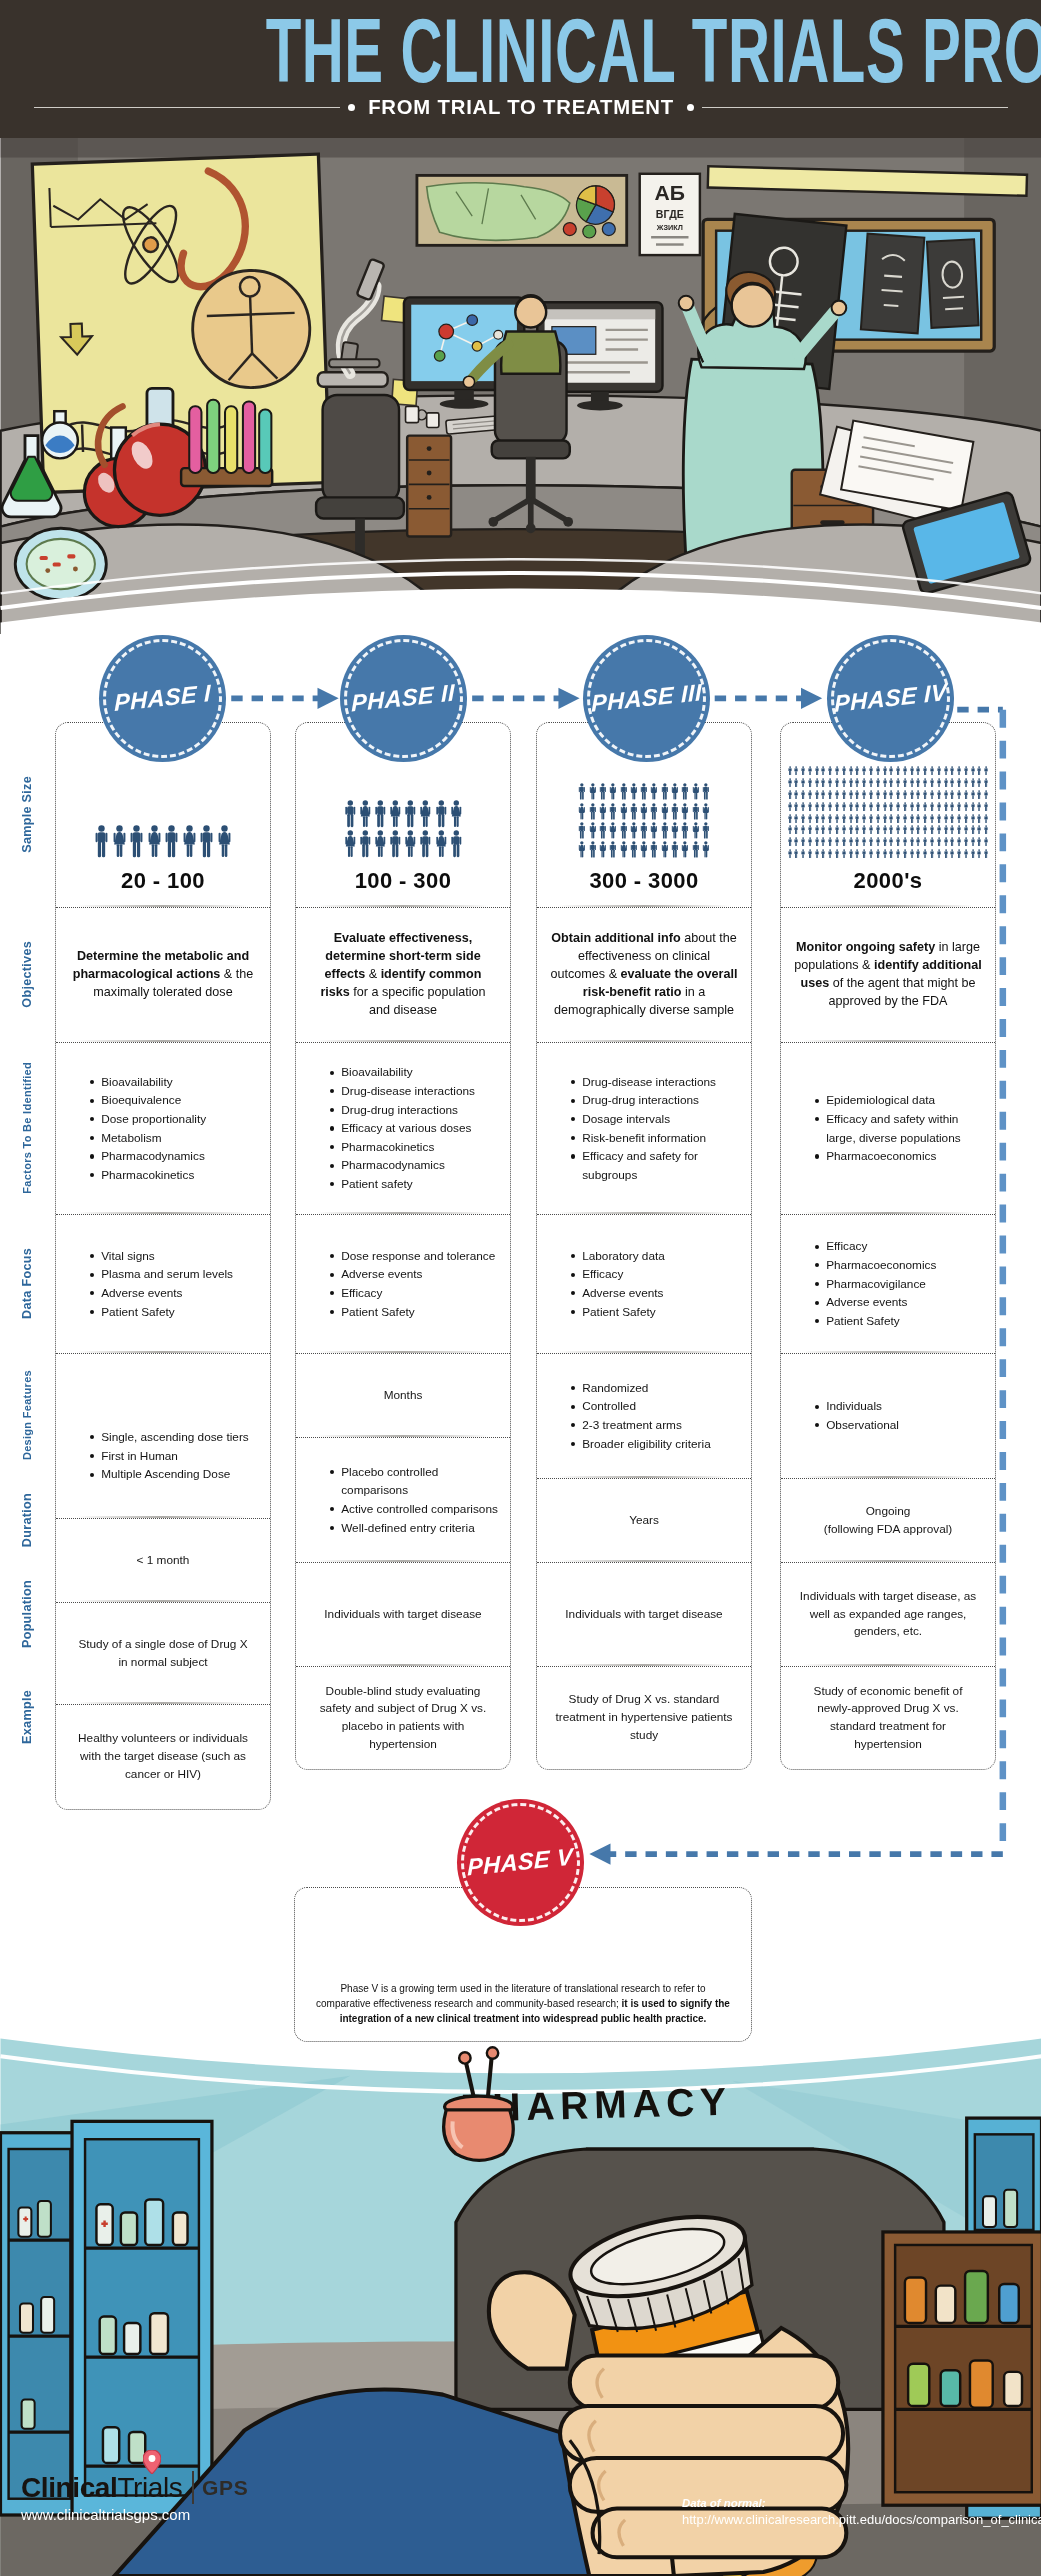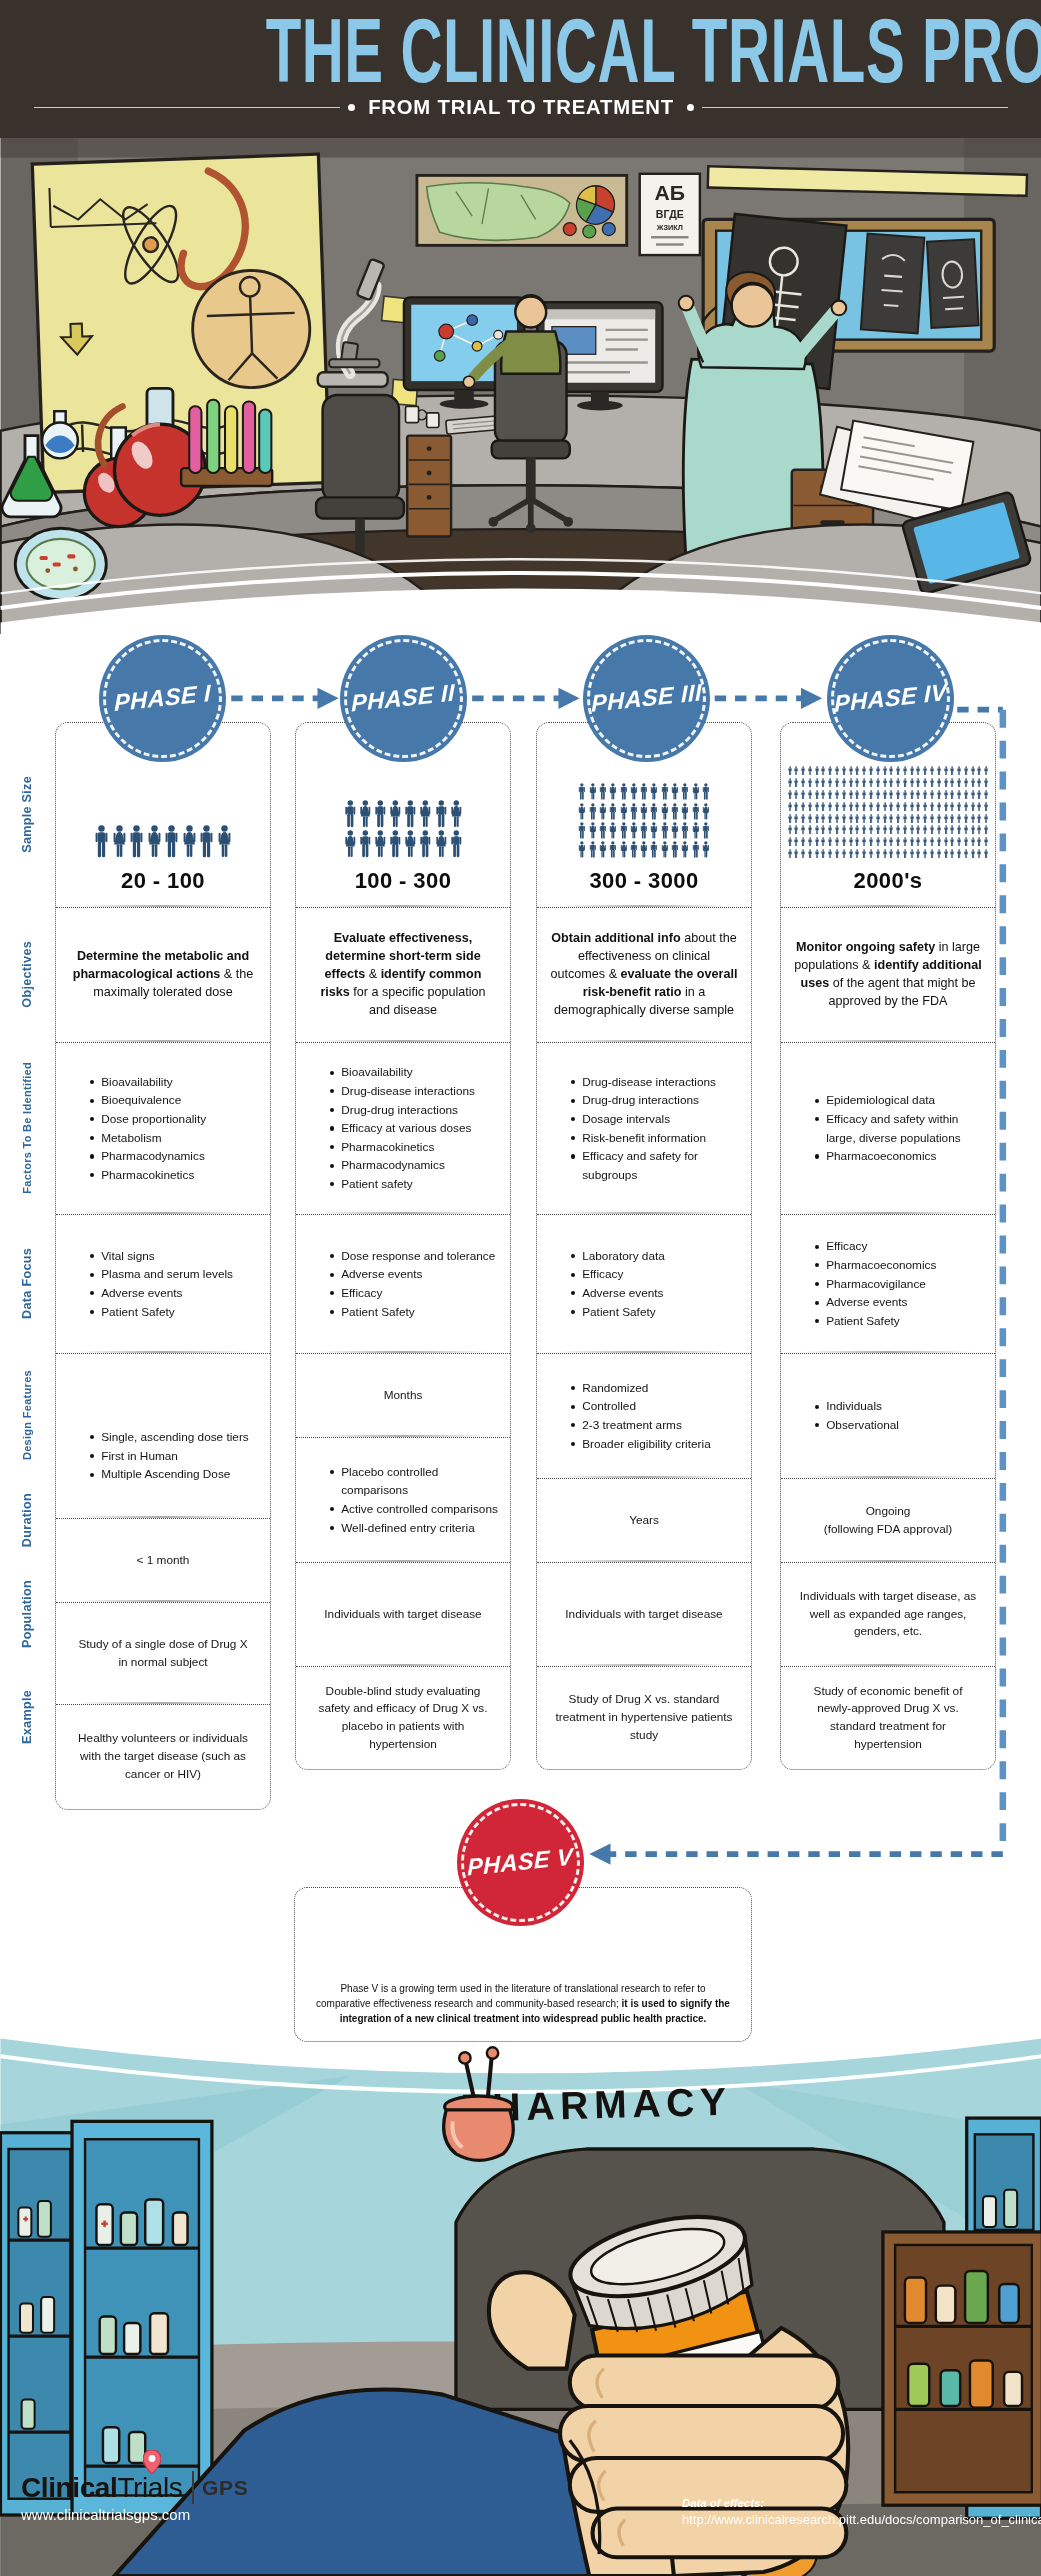--- a/index.html
+++ b/index.html
@@ -701,21 +701,21 @@
             <li>Placebo controlled comparisons</li>
             <li>Active controlled comparisons</li>
             <li>Well-defined entry criteria</li>
           </ul>
         </div>
       </div>
       <div class="cell" style="height: 104px;">
         <div class="cell-center">Individuals with target disease</div>
       </div>
       <div class="cell" style="height: 102px;">
-        <div class="cell-center">Double-blind study evaluating safety and efficacy of Drug X vs. placebo in patients with hypertension</div>
+        <div class="cell-center">Double-blind study evaluating safety and subject of Drug X vs. placebo in patients with hypertension</div>
       </div>
     </div>
     <div class="col" style="left: 536px;">
       <div class="cell" style="height: 185px;">
         <div class="sample">
           <div>
             <div class="icon-row">
               <svg class="pico" width="7.7" height="17" viewBox="0 0 20 44">
                 <g fill="#2c4f74">
                   <circle cx="10" cy="4.6" r="4.3"></circle>
@@ -3936,16 +3936,16 @@
   </svg>
   <div class="logo-row">
     <span class="logo-clinical">Clinical</span>
       <span class="logo-trials">Trials</span>
     <span class="logo-div"></span>
     <span class="logo-gps">GPS</span>
   </div>
   <div class="logo-url">www.clinicaltrialsgps.com</div>
 </div>
 <div class="src-block">
-  <div class="src-label">Data of effects:</div>
+  <div class="src-label">Data of normal:</div>
   <div class="src-url">http://www.clinicalresearch.pitt.edu/docs/comparison_of_clinical_trial_phases.pdf</div>
 </div>
 
 
 </body></html>

